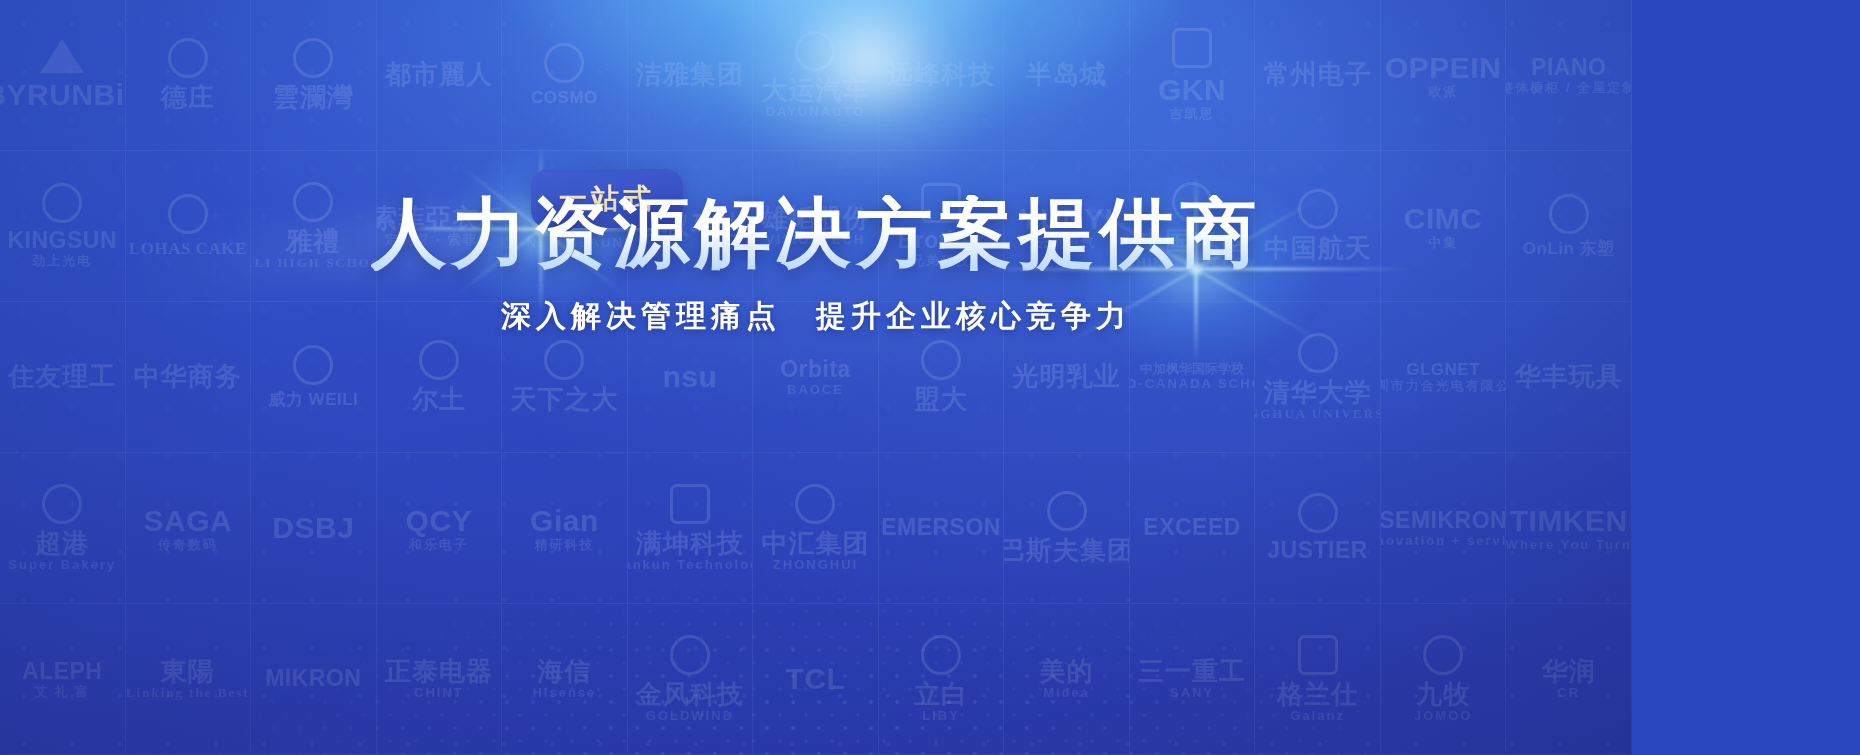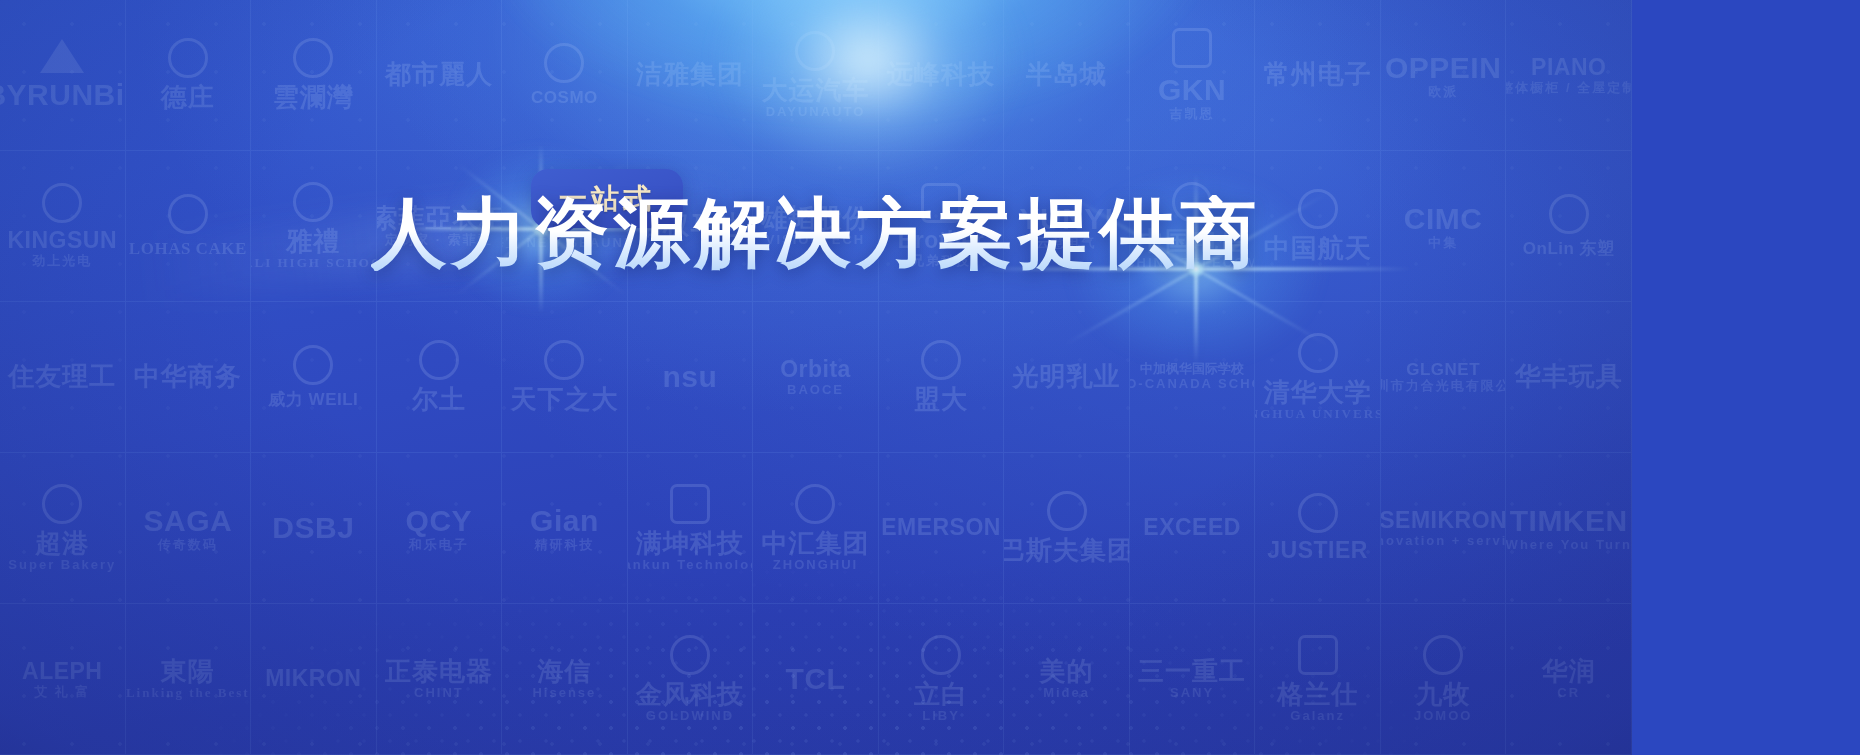--- a/index.html
+++ b/index.html
@@ -635,15 +635,18 @@
       <div class="badge">
         <span class="badge-text">一站式</span>
         <span class="badge-tail"></span>
       </div>
     </div>
 
     <div class="headline">
       <span class="headline-text">人力资源解决方案提供商</span>
     </div>
 
+    <div class="subline">
+      <span class="subline-text">深入解决管理痛点　提升企业核心竞争力</span>
+    </div>
 
   </div>
 </div>
 
 </body></html>

